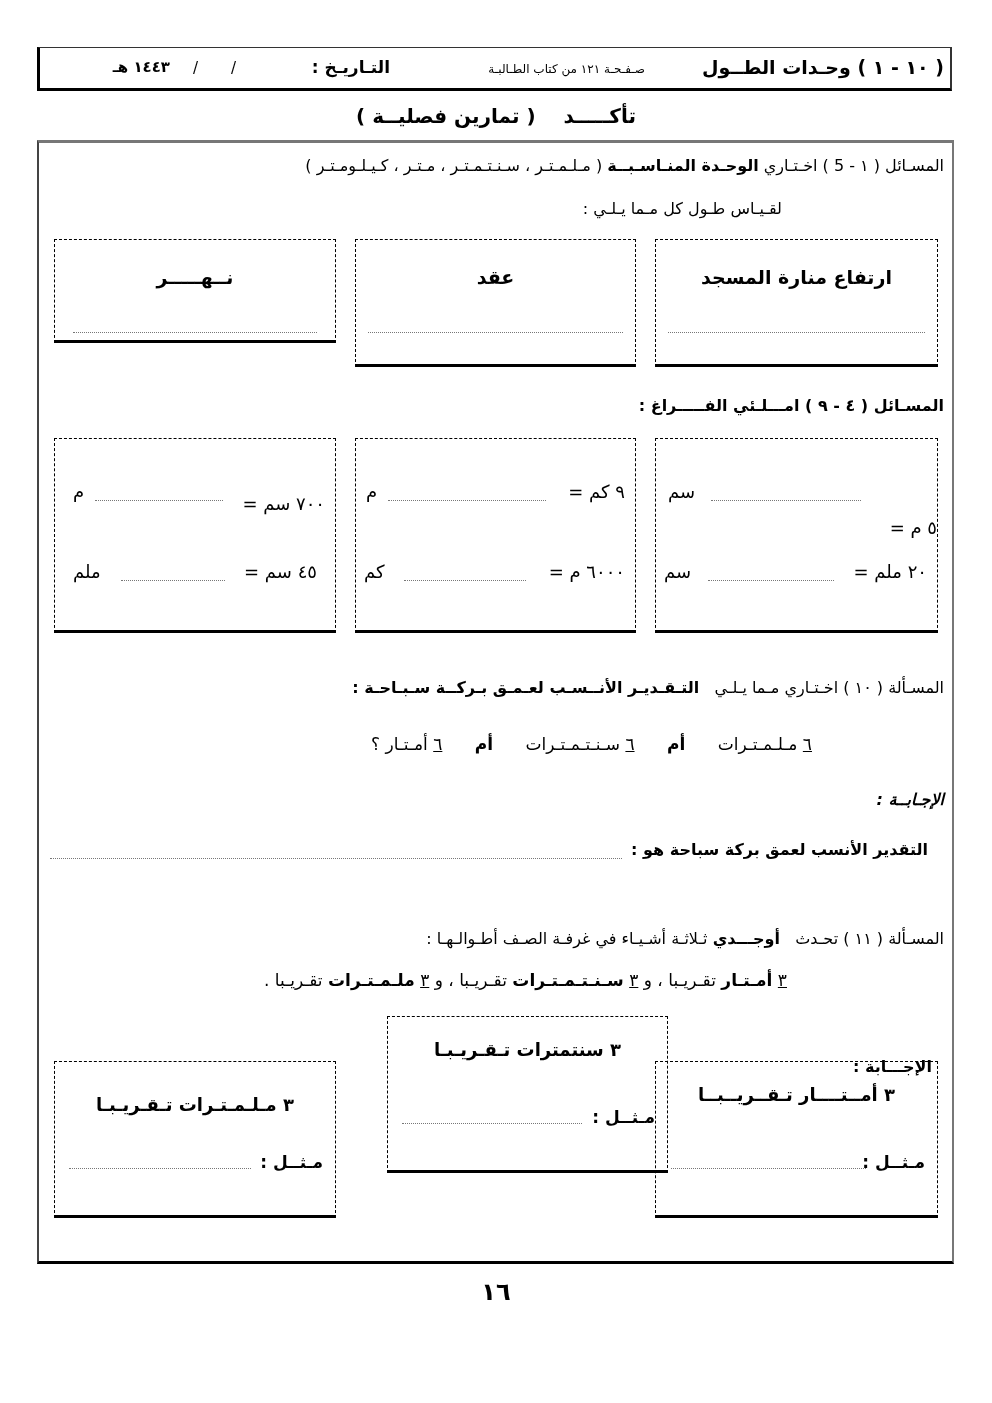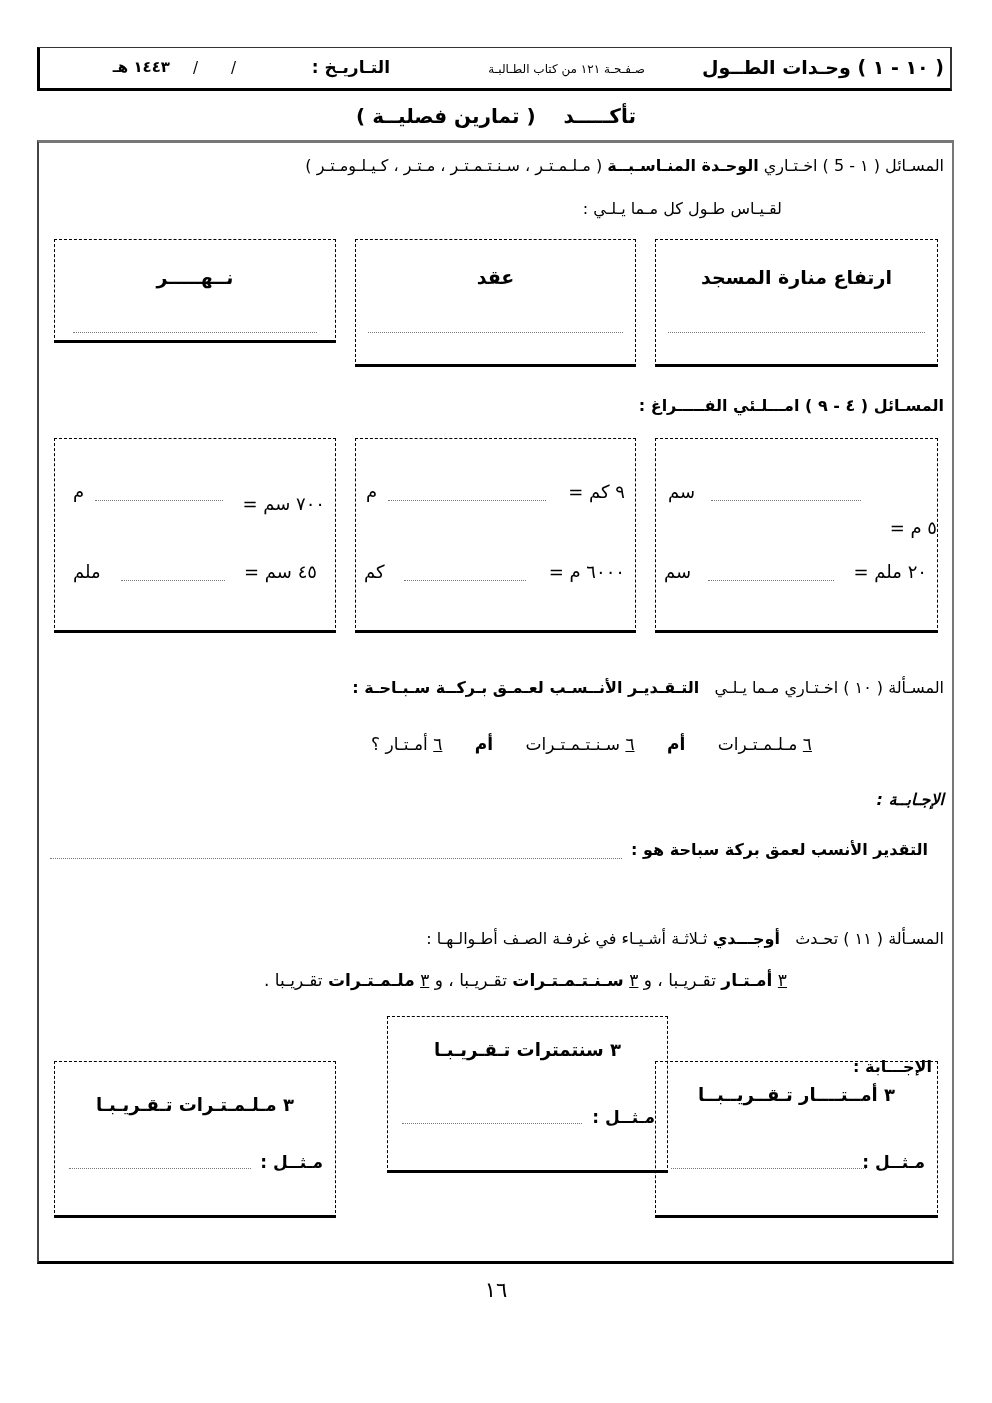--- a/index.html
+++ b/index.html
@@ -50,21 +50,21 @@
     }
     .dots {
       position: absolute; border-bottom: 1px dotted #777; height: 0;
     }
     .row { position: absolute; white-space: nowrap; font-size: 18px; }
     .unit { position: absolute; white-space: nowrap; font-size: 18px; }
 
     .u { text-decoration: underline; }
     .page-number {
       position: absolute; top: 1278px; left: 0; width: 992px; text-align: center;
-      font-weight: normal; font-size: 21px;
+      font-weight: bold; font-size: 24px;
     }
   </style>
 </head>
 <body>
 
 <div class="header-box">
   <span class="hdr-text hdr-title">( ١٠ - ١ ) وحـدات الطــول</span>
   <span class="hdr-text hdr-page">صـفـحـة  ١٢١ من كتاب الطـالبـة</span>
   <span class="hdr-text hdr-date">التـاريـخ :</span>
   <span class="hdr-text hdr-slashes">/  /</span>

